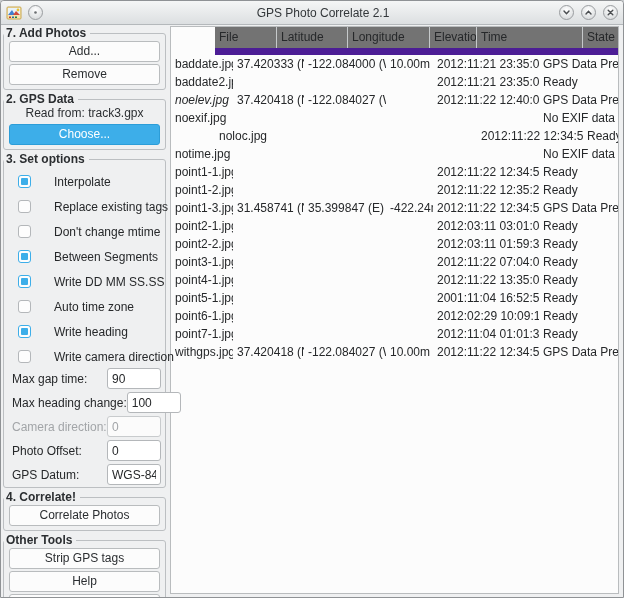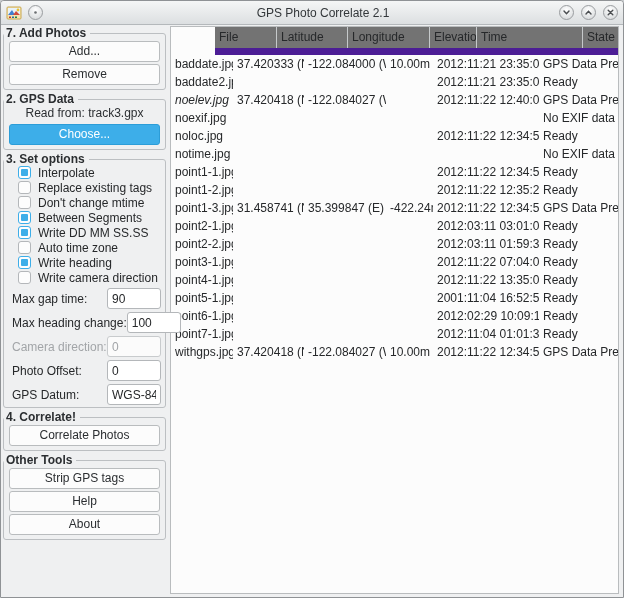--- a/index.html
+++ b/index.html
@@ -60,21 +60,21 @@
     margin:2px auto; padding:0;
     font-family:inherit; font-size:12px; color:#2b2e31;
     text-align:center;
     background:#fcfcfc;
     border:1px solid #b9bcbe; border-radius:3px;
     cursor:default;
   }
   .btn-primary { background:#3daee9; border-color:#2c9dd8; color:#ffffff; }
   .read-from { text-align:center; padding:1px 0 2px 0; color:#2b2e31; }
   
-  .cb-row { display:flex; align-items:center; height:15px; margin:0 0 0 11px; }
+  .cb-row { display:flex; align-items:flex-start; height:15px; margin:10px 0 0 11px;gap:16px; }
   .cb {
     width:13px; height:13px; flex:0 0 13px; box-sizing:border-box;
     border:1px solid #b4b7ba; border-radius:3px; background:#fdfdfd;
     position:relative; margin-right:7px;
   }
   .cb.checked { border-color:#3daee9; }
   .cb.checked::after {
     content:""; position:absolute; inset:2px;
     background:#3daee9; border-radius:1px;
   }
@@ -282,21 +282,21 @@
           </div>
           <div class="tr">
             <div class="td" style="width: 62px; flex: 0 0 62px;">noexif.jpg</div>
             <div class="td" style="width: 71px; flex: 0 0 71px;"></div>
             <div class="td" style="width: 82px; flex: 0 0 82px;"></div>
             <div class="td" style="width: 47px; flex: 0 0 47px;"></div>
             <div class="td" style="width: 106px; flex: 0 0 106px;"></div>
             <div class="td" style="flex: 1 1 0%;">No EXIF data</div>
           </div>
           <div class="tr">
-            <div class="td" style="width: 62px; flex: 0 0 62px;">noloc.jpg</div>
+            <div class="td" style="width: 62px; flex: 0 0 62px; margin-left: 44px;">noloc.jpg</div>
             <div class="td" style="width: 71px; flex: 0 0 71px;"></div>
             <div class="td" style="width: 82px; flex: 0 0 82px;"></div>
             <div class="td" style="width: 47px; flex: 0 0 47px;"></div>
             <div class="td" style="width: 106px; flex: 0 0 106px;">2012:11:22 12:34:56</div>
             <div class="td" style="flex: 1 1 0%;">Ready</div>
           </div>
           <div class="tr">
             <div class="td" style="width: 62px; flex: 0 0 62px;">notime.jpg</div>
             <div class="td" style="width: 71px; flex: 0 0 71px;"></div>
             <div class="td" style="width: 82px; flex: 0 0 82px;"></div>

